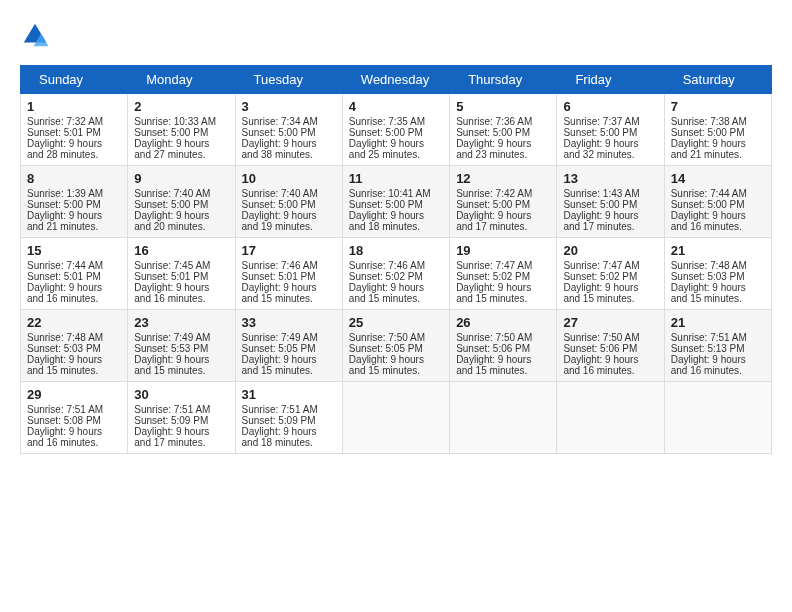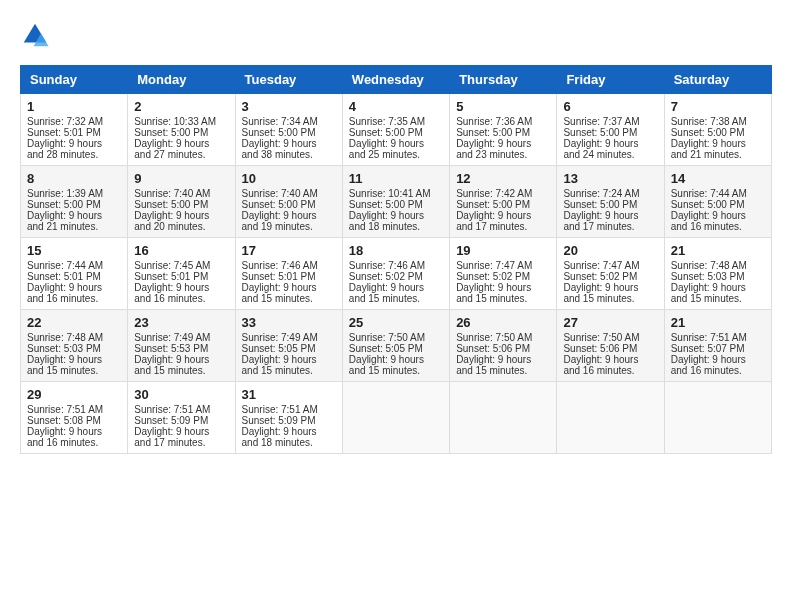--- a/index.html
+++ b/index.html
@@ -48,22 +48,22 @@
       color: #555;
     }
     .calendar {
       width: 100%;
       border-collapse: collapse;
     }
     .calendar th {
       background-color: #1565c0;
       color: #fff;
       font-size: 13px;
-      font-weight: bold;
-      padding: 6px 9px;
+      font-weight: normal;
+      padding: 6px 18px;
       text-align: left;
       border: 1px solid #1565c0;
     }
     .calendar td {
       border: 1px solid #ddd;
       vertical-align: top;
       padding: 5px 6px;
       font-size: 10px;
       color: #333;
       width: calc(100%/7);
@@ -147,21 +147,21 @@
         <td>
         <span class="day-num">5</span>
         <span>Sunrise: 7:36 AM</span><br>
         <span>Sunset: 5:00 PM</span><br>
         <span>Daylight: 9 hours and 23 minutes.</span>
       </td>
         <td>
         <span class="day-num">6</span>
         <span>Sunrise: 7:37 AM</span><br>
         <span>Sunset: 5:00 PM</span><br>
-        <span>Daylight: 9 hours and 24 minutes.</span>
+        <span>Daylight: 9 hours and 32 minutes.</span>
       </td>
         <td>
         <span class="day-num">7</span>
         <span>Sunrise: 7:38 AM</span><br>
         <span>Sunset: 5:00 PM</span><br>
         <span>Daylight: 9 hours and 21 minutes.</span>
       </td>
       </tr>
       <tr>
         <td>
@@ -189,21 +189,21 @@
         <span>Daylight: 9 hours and 18 minutes.</span>
       </td>
         <td>
         <span class="day-num">12</span>
         <span>Sunrise: 7:42 AM</span><br>
         <span>Sunset: 5:00 PM</span><br>
         <span>Daylight: 9 hours and 17 minutes.</span>
       </td>
         <td>
         <span class="day-num">13</span>
-        <span>Sunrise: 7:24 AM</span><br>
+        <span>Sunrise: 1:43 AM</span><br>
         <span>Sunset: 5:00 PM</span><br>
         <span>Daylight: 9 hours and 17 minutes.</span>
       </td>
         <td>
         <span class="day-num">14</span>
         <span>Sunrise: 7:44 AM</span><br>
         <span>Sunset: 5:00 PM</span><br>
         <span>Daylight: 9 hours and 16 minutes.</span>
       </td>
       </tr>
@@ -284,21 +284,21 @@
       </td>
         <td>
         <span class="day-num">27</span>
         <span>Sunrise: 7:50 AM</span><br>
         <span>Sunset: 5:06 PM</span><br>
         <span>Daylight: 9 hours and 16 minutes.</span>
       </td>
         <td>
         <span class="day-num">21</span>
         <span>Sunrise: 7:51 AM</span><br>
-        <span>Sunset: 5:07 PM</span><br>
+        <span>Sunset: 5:13 PM</span><br>
         <span>Daylight: 9 hours and 16 minutes.</span>
       </td>
       </tr>
       <tr>
         <td>
         <span class="day-num">29</span>
         <span>Sunrise: 7:51 AM</span><br>
         <span>Sunset: 5:08 PM</span><br>
         <span>Daylight: 9 hours and 16 minutes.</span>
       </td>

